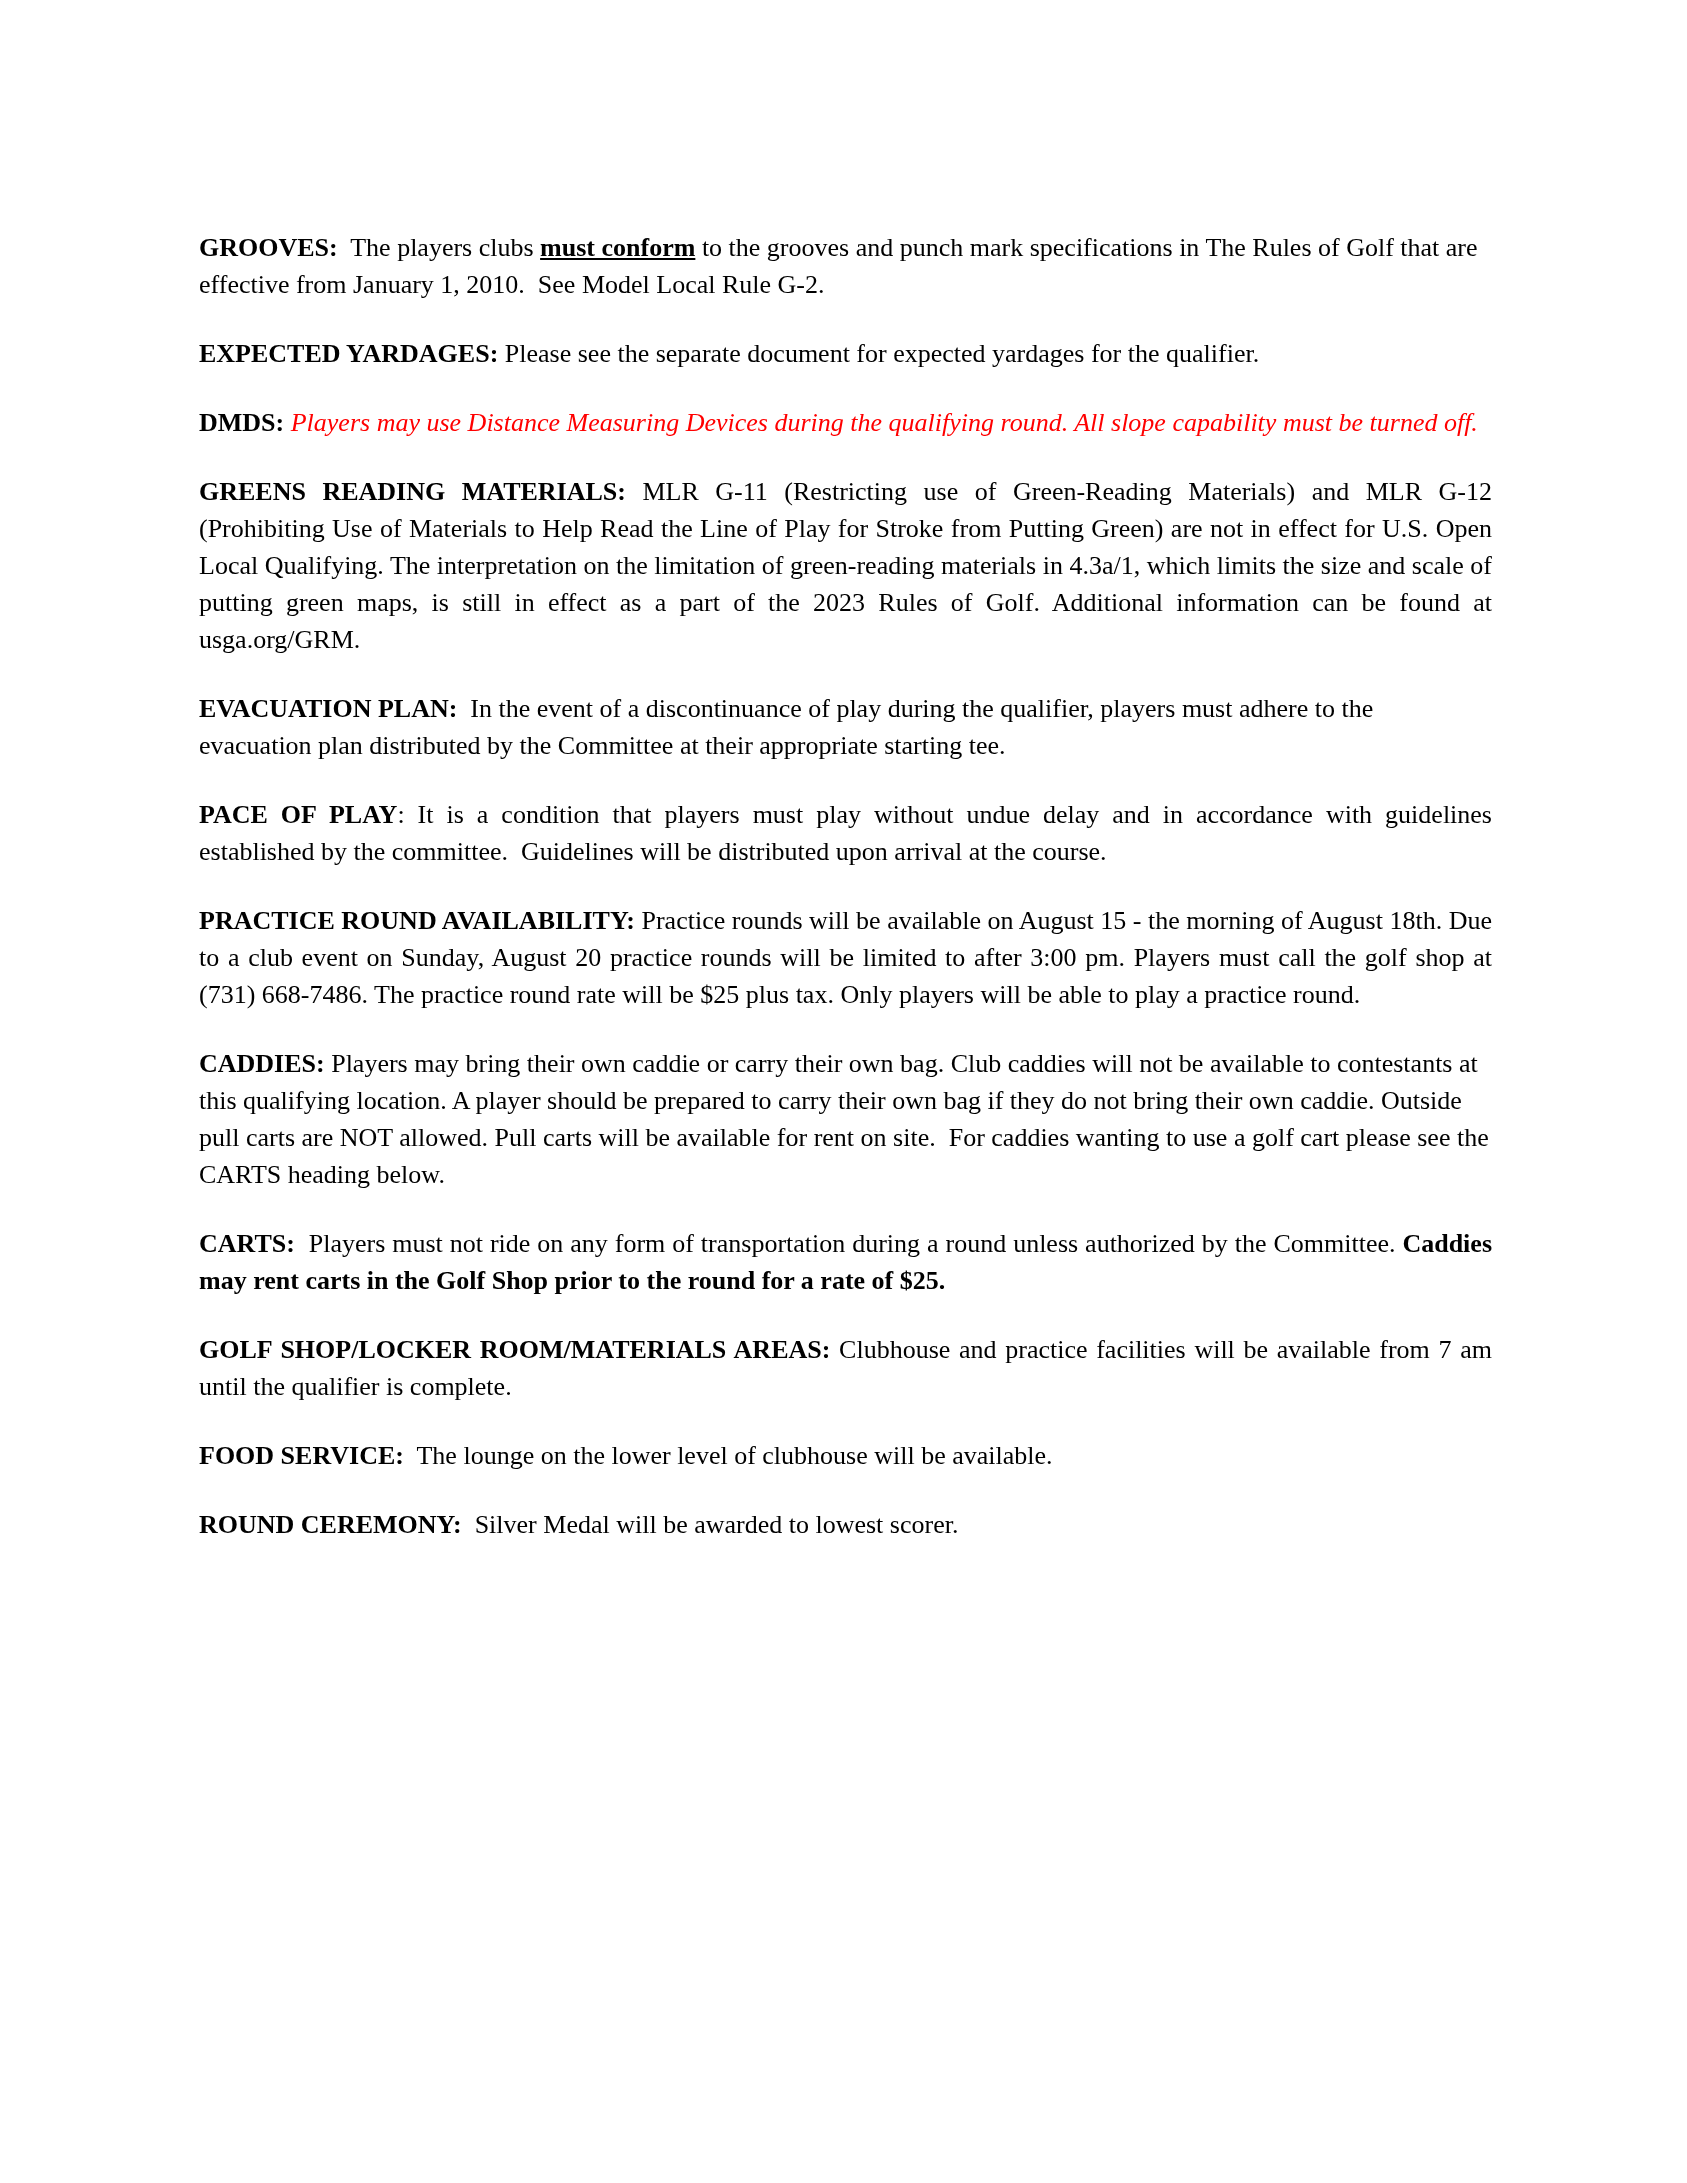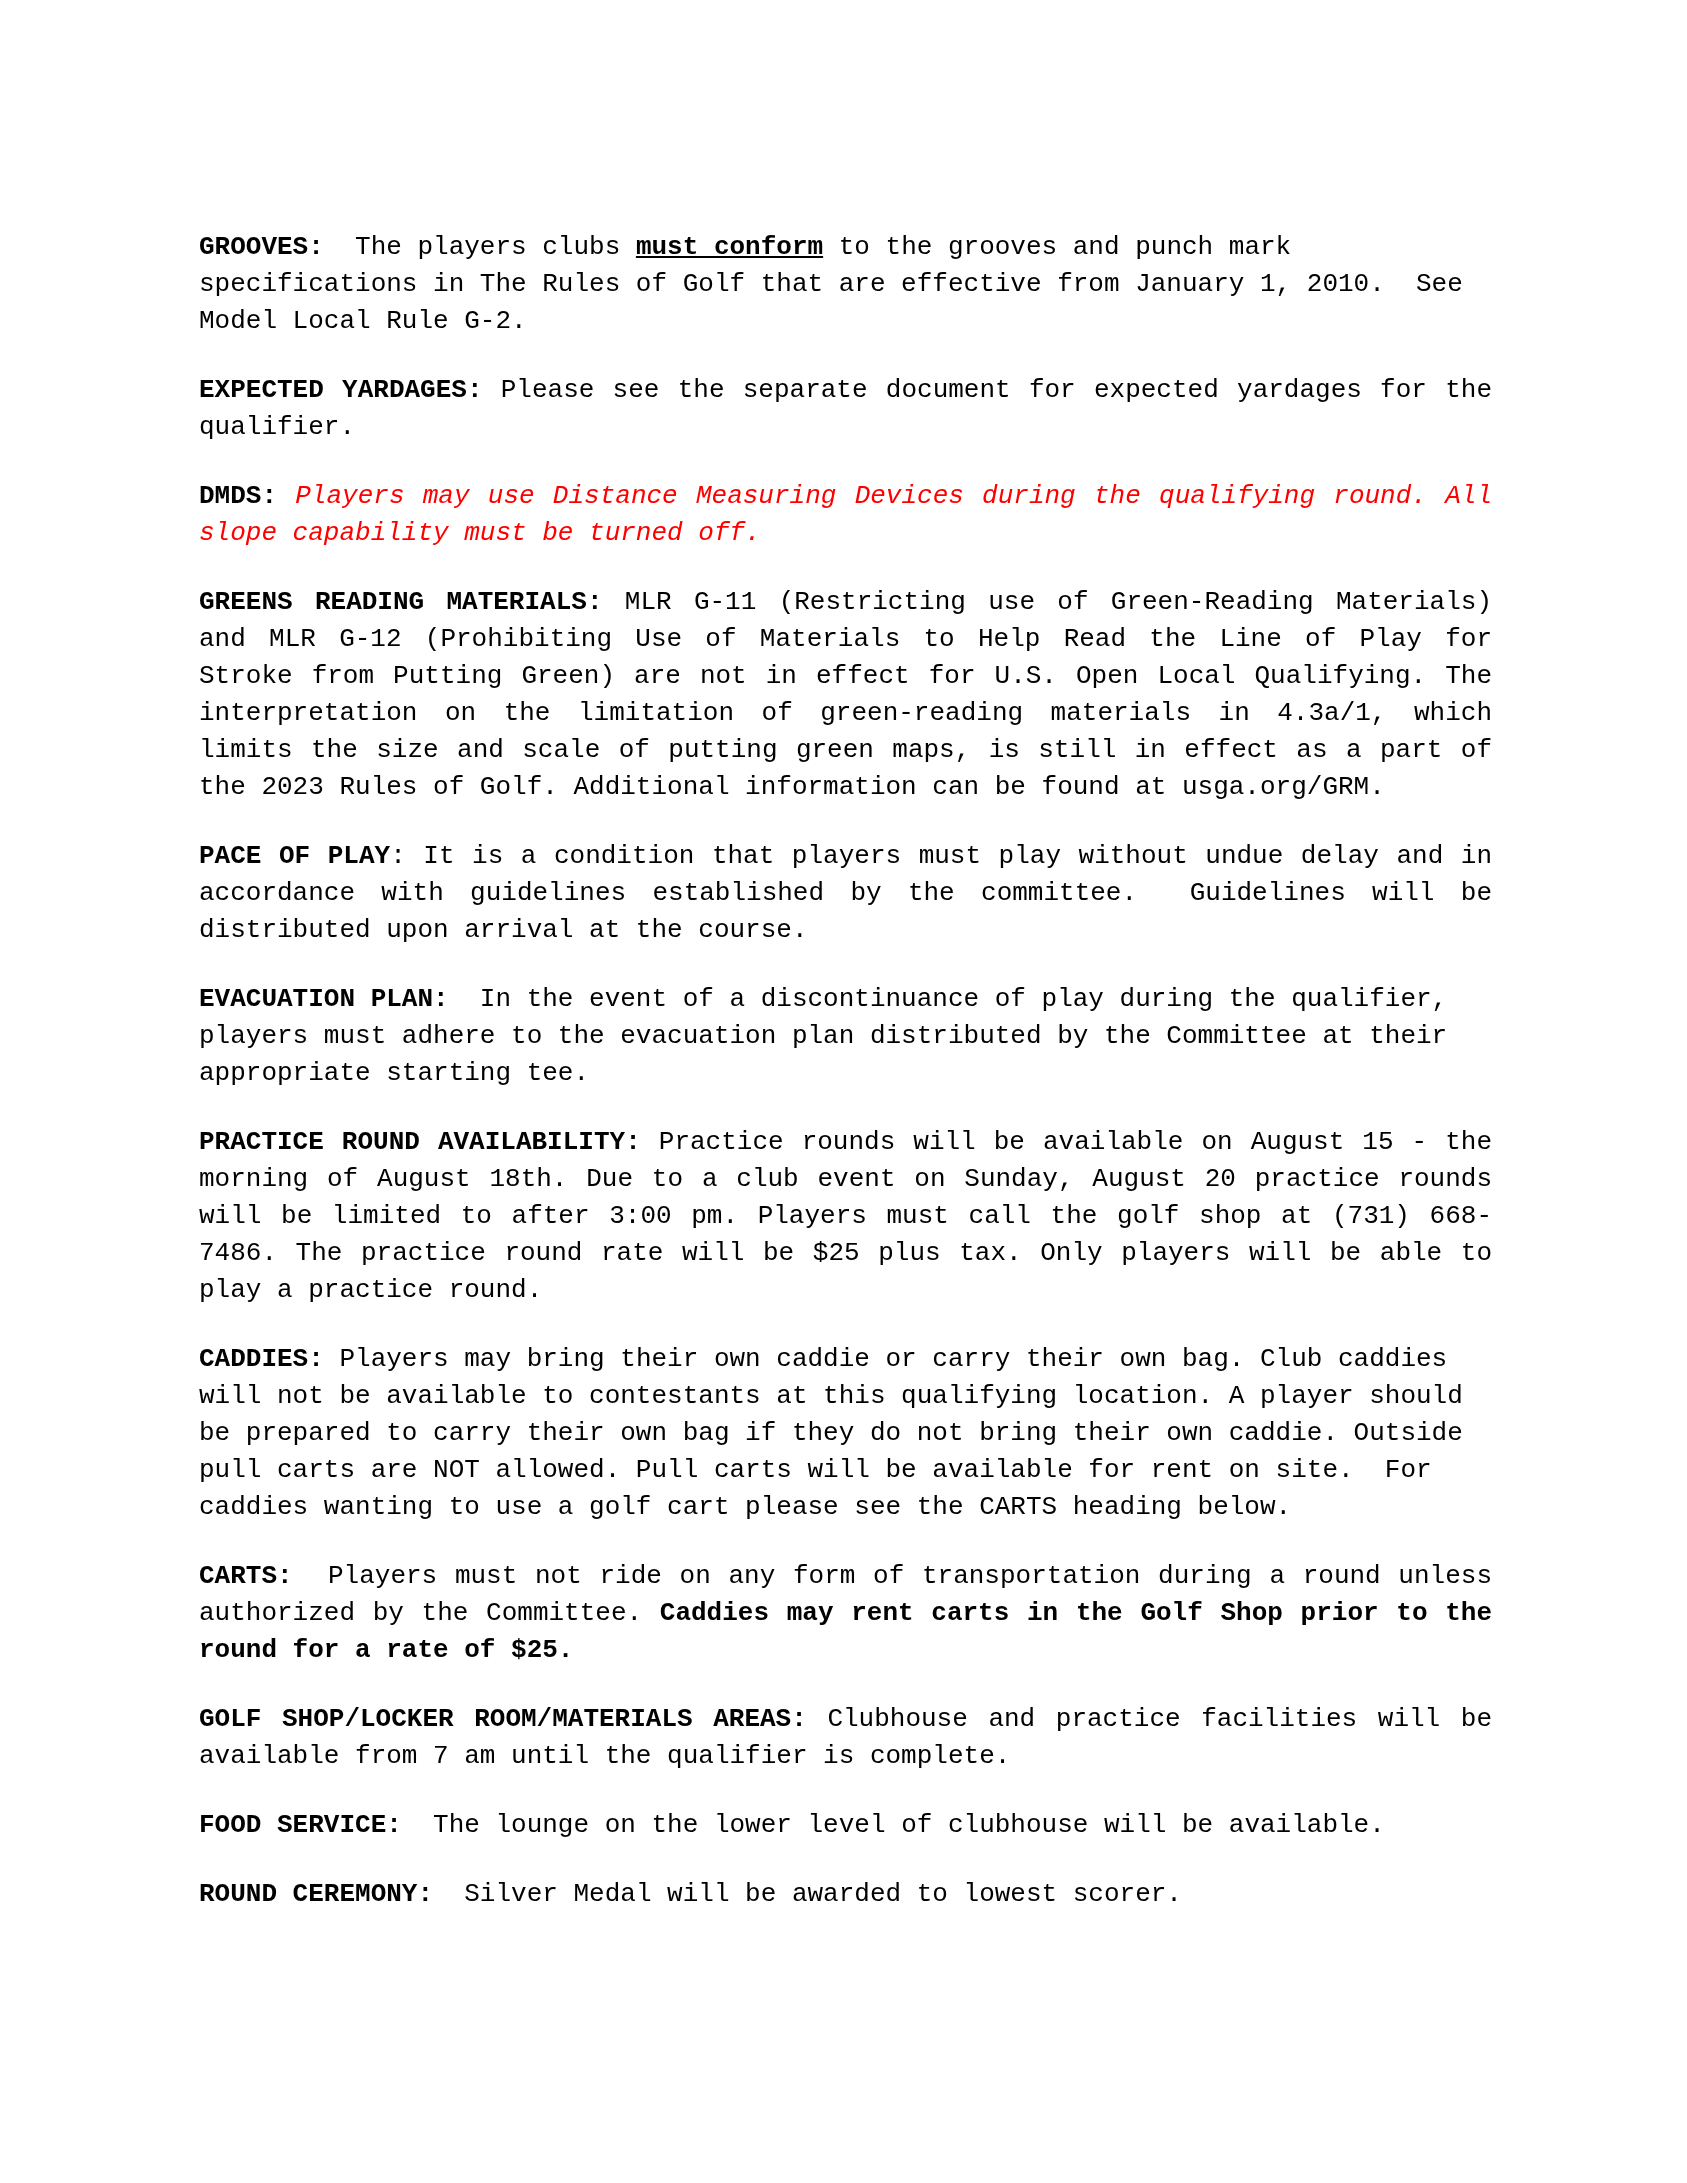--- a/index.html
+++ b/index.html
@@ -8,21 +8,21 @@
     background: #ffffff;
   }
   .page {
     position: relative;
     width: 1687px;
     height: 2183px;
     background: #ffffff;
     overflow: hidden;
     box-sizing: border-box;
     padding: 229px 195px 0 199px;
-    font-family: Liberation Mono, monospace;
+    font-family: Liberation Serif, serif;
     color: #000000;
   }
   .doc p.section {
     margin: 0 0 32px 0;
     font-size: 26px;
     line-height: 37px;
     color: #000000;
   }
   .doc p.align-justify { text-align: justify; }
   .doc p.align-left    { text-align: left; }
@@ -33,22 +33,22 @@
 </style>
 </head>
 <body>
 
 <div class="page">
   <div class="doc" id="doc-sections">
       <p class="section align-left"><span class="run bold">GROOVES:</span><span class="run regular">&nbsp; The players clubs </span><span class="run bold-underline">must conform</span><span class="run regular"> to the grooves and punch mark specifications in The Rules of Golf that are effective from January 1, 2010.&nbsp; See Model Local Rule G-2.</span></p>
       <p class="section align-justify"><span class="run bold">EXPECTED YARDAGES:</span><span class="run regular"> Please see the separate document for expected yardages for the qualifier.</span></p>
       <p class="section align-justify"><span class="run bold">DMDS:</span><span class="run red-italic" style="color: rgb(255, 0, 0);"> Players may use Distance Measuring Devices during the qualifying round. All slope capability must be turned off.</span></p>
       <p class="section align-justify"><span class="run bold">GREENS READING MATERIALS:</span><span class="run regular"> MLR G-11 (Restricting use of Green-Reading Materials) and MLR G-12 (Prohibiting Use of Materials to Help Read the Line of Play for Stroke from Putting Green) are not in effect for U.S. Open Local Qualifying. The interpretation on the limitation of green-reading materials in 4.3a/1, which limits the size and scale of putting green maps, is still in effect as a part of the 2023 Rules of Golf. Additional information can be found at usga.org/GRM.</span></p>
+      <p class="section align-left"><span class="run bold">EVACUATION PLAN:</span><span class="run regular">&nbsp; In the event of a discontinuance of play during the qualifier, players must adhere to the evacuation plan distributed by the Committee at their appropriate starting tee.</span></p>
       <p class="section align-justify"><span class="run bold">PACE OF PLAY</span><span class="run regular">: It is a condition that players must play without undue delay and in accordance with guidelines established by the committee.&nbsp; Guidelines will be distributed upon arrival at the course.</span></p>
-      <p class="section align-left"><span class="run bold">EVACUATION PLAN:</span><span class="run regular">&nbsp; In the event of a discontinuance of play during the qualifier, players must adhere to the evacuation plan distributed by the Committee at their appropriate starting tee.</span></p>
       <p class="section align-justify"><span class="run bold">PRACTICE ROUND AVAILABILITY:</span><span class="run regular"> Practice rounds will be available on August 15 - the morning of August 18th. Due to a club event on Sunday, August 20 practice rounds will be limited to after 3:00 pm. Players must call the golf shop at (731) 668-7486. The practice round rate will be $25 plus tax. Only players will be able to play a practice round.</span></p>
       <p class="section align-left"><span class="run bold">CADDIES:</span><span class="run regular"> Players may bring their own caddie or carry their own bag. Club caddies will not be available to contestants at this qualifying location. A player should be prepared to carry their own bag if they do not bring their own caddie. Outside pull carts are NOT allowed. Pull carts will be available for rent on site.&nbsp; For caddies wanting to use a golf cart please see the CARTS heading below.</span></p>
       <p class="section align-justify"><span class="run bold">CARTS:</span><span class="run regular">&nbsp; Players must not ride on any form of transportation during a round unless authorized by the Committee. </span><span class="run bold">Caddies may rent carts in the Golf Shop prior to the round for a rate of $25.</span></p>
       <p class="section align-justify"><span class="run bold">GOLF SHOP/LOCKER ROOM/MATERIALS AREAS:</span><span class="run regular"> Clubhouse and practice facilities will be available from 7 am until the qualifier is complete.</span></p>
       <p class="section align-left"><span class="run bold">FOOD SERVICE:</span><span class="run regular">&nbsp; The lounge on the lower level of clubhouse will be available.</span></p>
       <p class="section align-left"><span class="run bold">ROUND CEREMONY:</span><span class="run regular">&nbsp; Silver Medal will be awarded to lowest scorer.</span></p>
     </div>
 </div>
 
 

